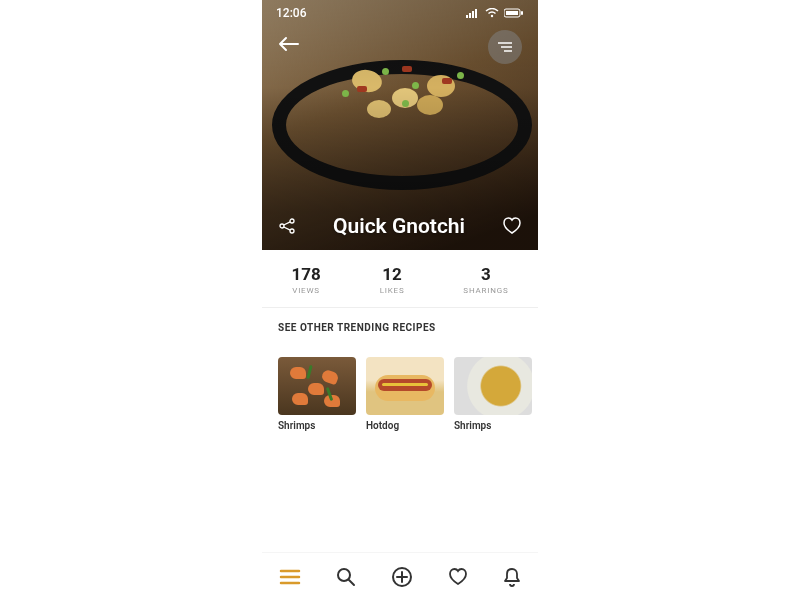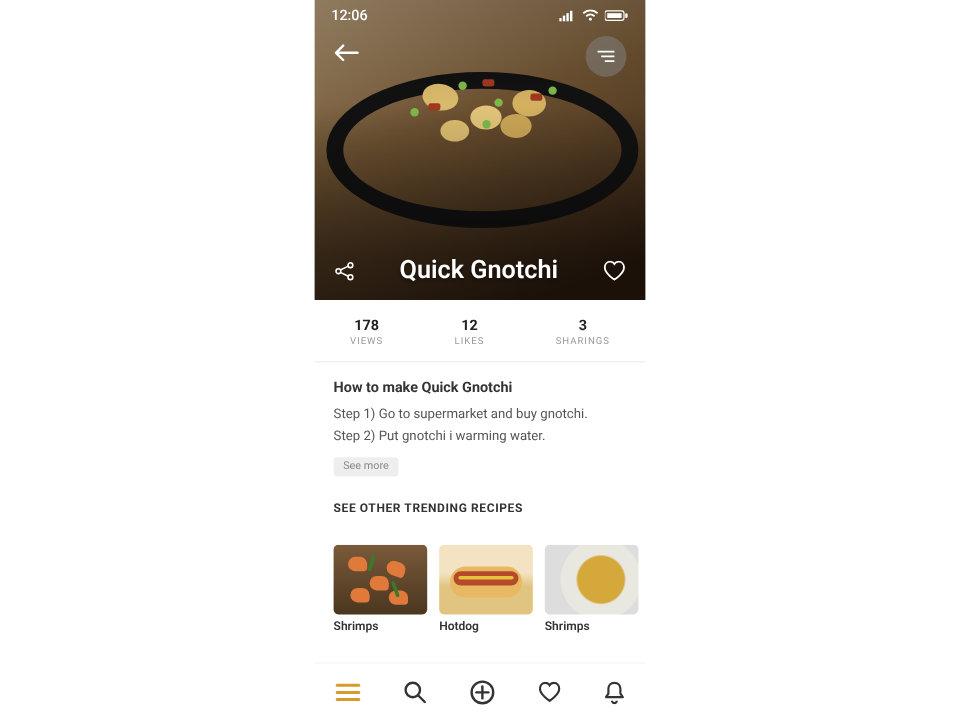--- a/index.html
+++ b/index.html
@@ -67,21 +67,21 @@
     color: #fff; font-size: 21px; font-weight: 600; flex:1; text-align:center;
     text-shadow: 0 1px 3px rgba(0,0,0,0.4);
   }
   .heart-icn { color:#fff; flex:0 0 auto; }
 
   .stats {
     display:flex; justify-content:space-around; padding: 14px 0 12px;
     border-bottom:1px solid #eee;
   }
   .stat { text-align:center; }
-  .stat-val { font-size:12px; font-weight:700; color:#222; }
+  .stat-val { font-size:17px; font-weight:700; color:#222; }
   .stat-lbl { font-size:8px; letter-spacing:0.8px; color:#999; text-transform:uppercase; margin-top:2px;}
 
   .content { padding: 14px 16px 8px; }
   .howto-title { font-size:12px; font-weight:700; color:#333; margin-bottom:8px;}
   .step { font-size:11px; color:#555; margin-bottom:6px; }
   .see-more {
     display:inline-block; background:#eee; color:#888; font-size:9px;
     padding:3px 8px; border-radius:3px; margin-top:2px; cursor:pointer;
   }
 
@@ -213,26 +213,20 @@
     <div class="stat">
       <div class="stat-val">12</div>
       <div class="stat-lbl">LIKES</div>
     </div>
     <div class="stat">
       <div class="stat-val">3</div>
       <div class="stat-lbl">SHARINGS</div>
     </div>
   </div>
 
-  <div class="content">
-    <div class="howto-title">How to make Quick Gnotchi</div>
-    <div class="step">Step 1) Go to supermarket and buy gnotchi.</div>
-    <div class="step">Step 2) Put gnotchi i warming water.</div>
-    <div class="see-more">See more</div>
-  </div>
 
   <div class="trend-title">SEE OTHER TRENDING RECIPES</div>
   <div class="trend-row">
     <div class="trend-card">
       <div class="trend-img shrimp-bg">
         <div class="shrimp s1"></div>
           <div class="shrimp s2"></div>
           <div class="shrimp s3"></div>
           <div class="shrimp s4"></div>
           <div class="shrimp s5"></div>

